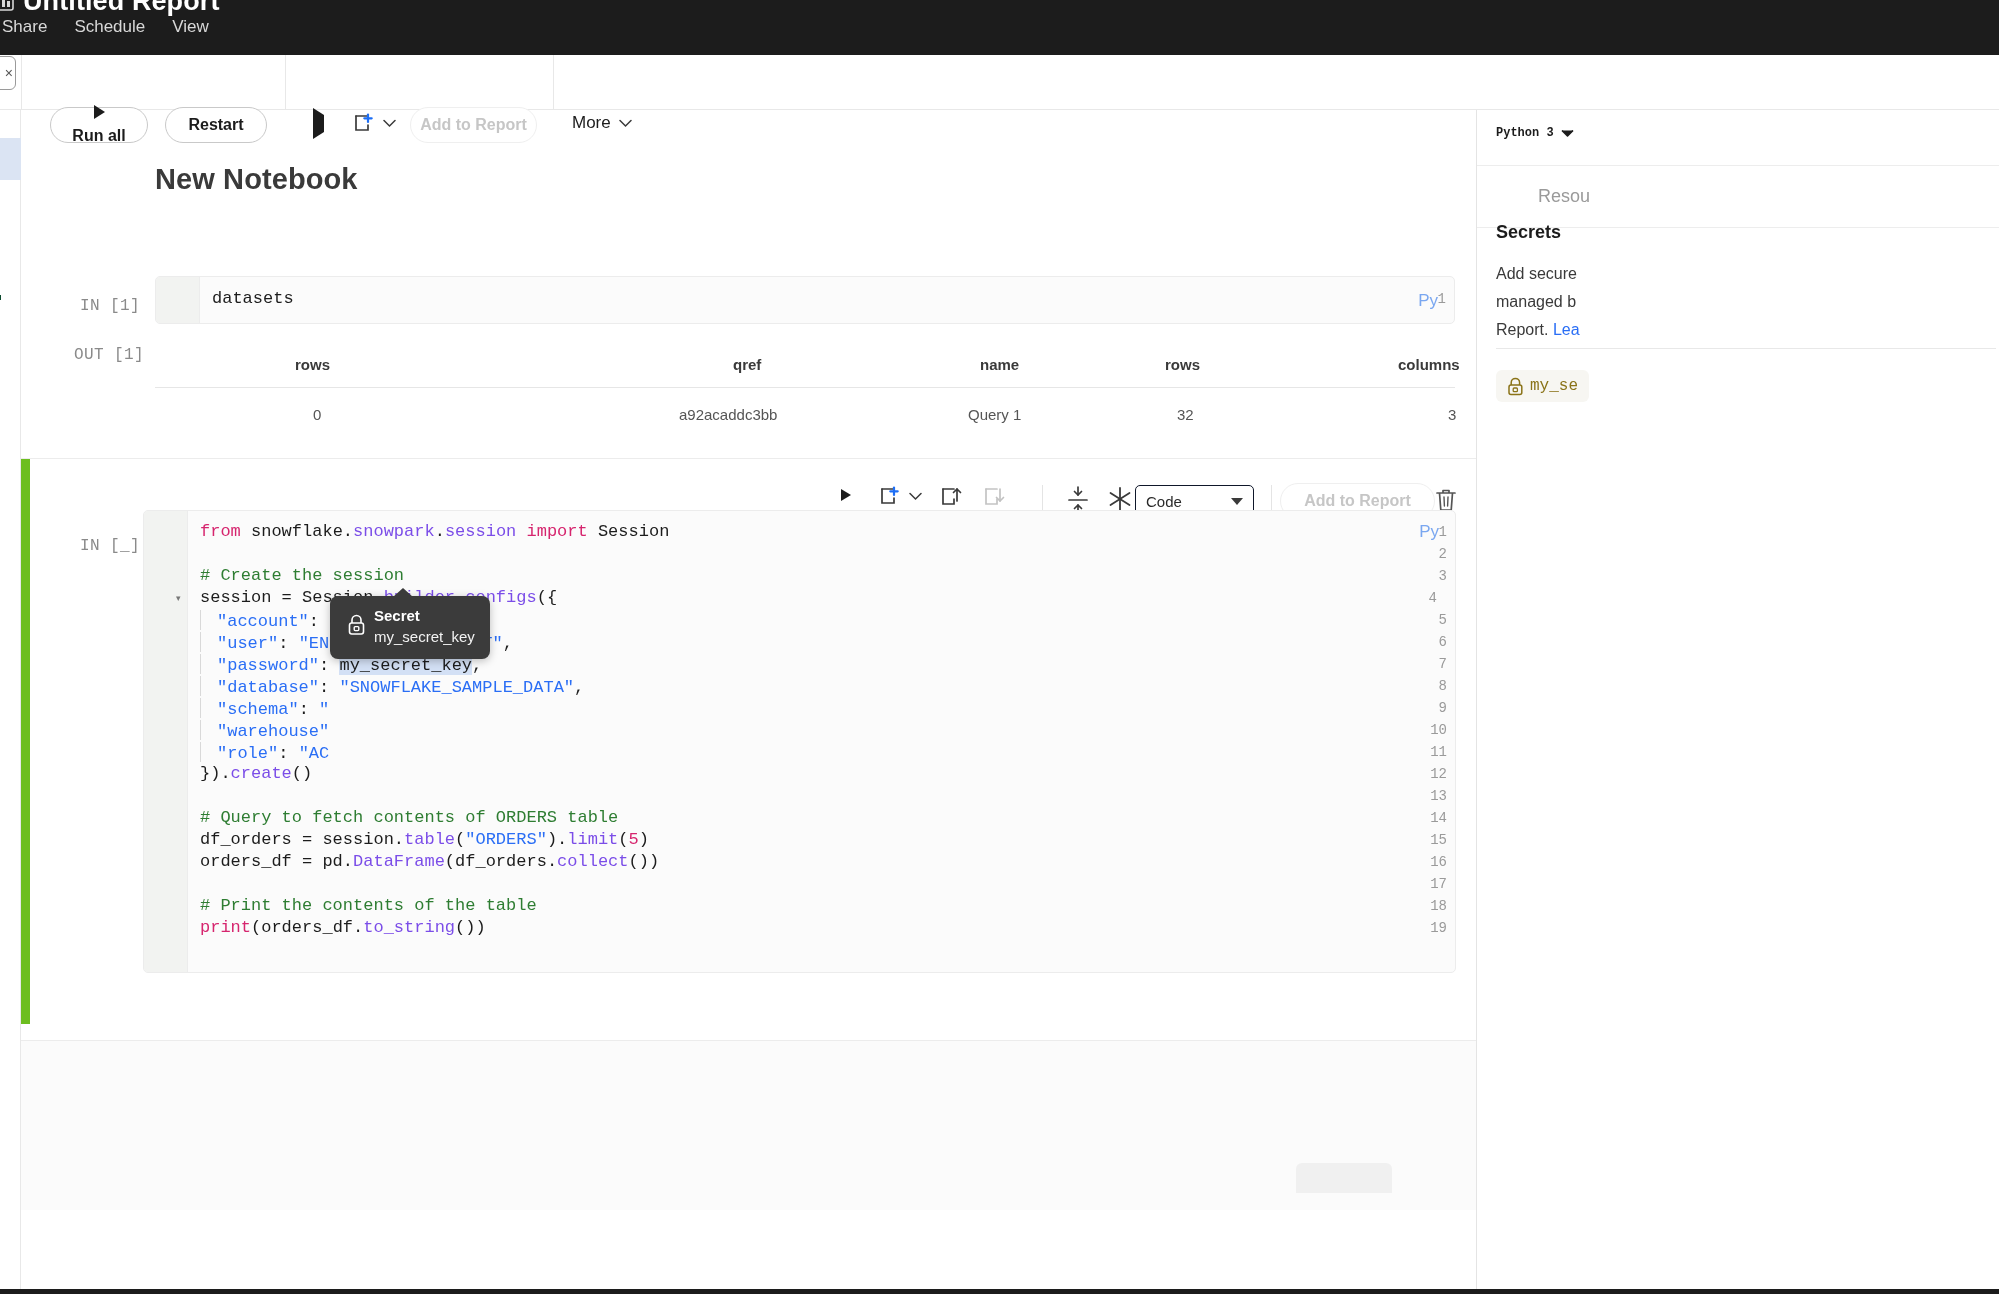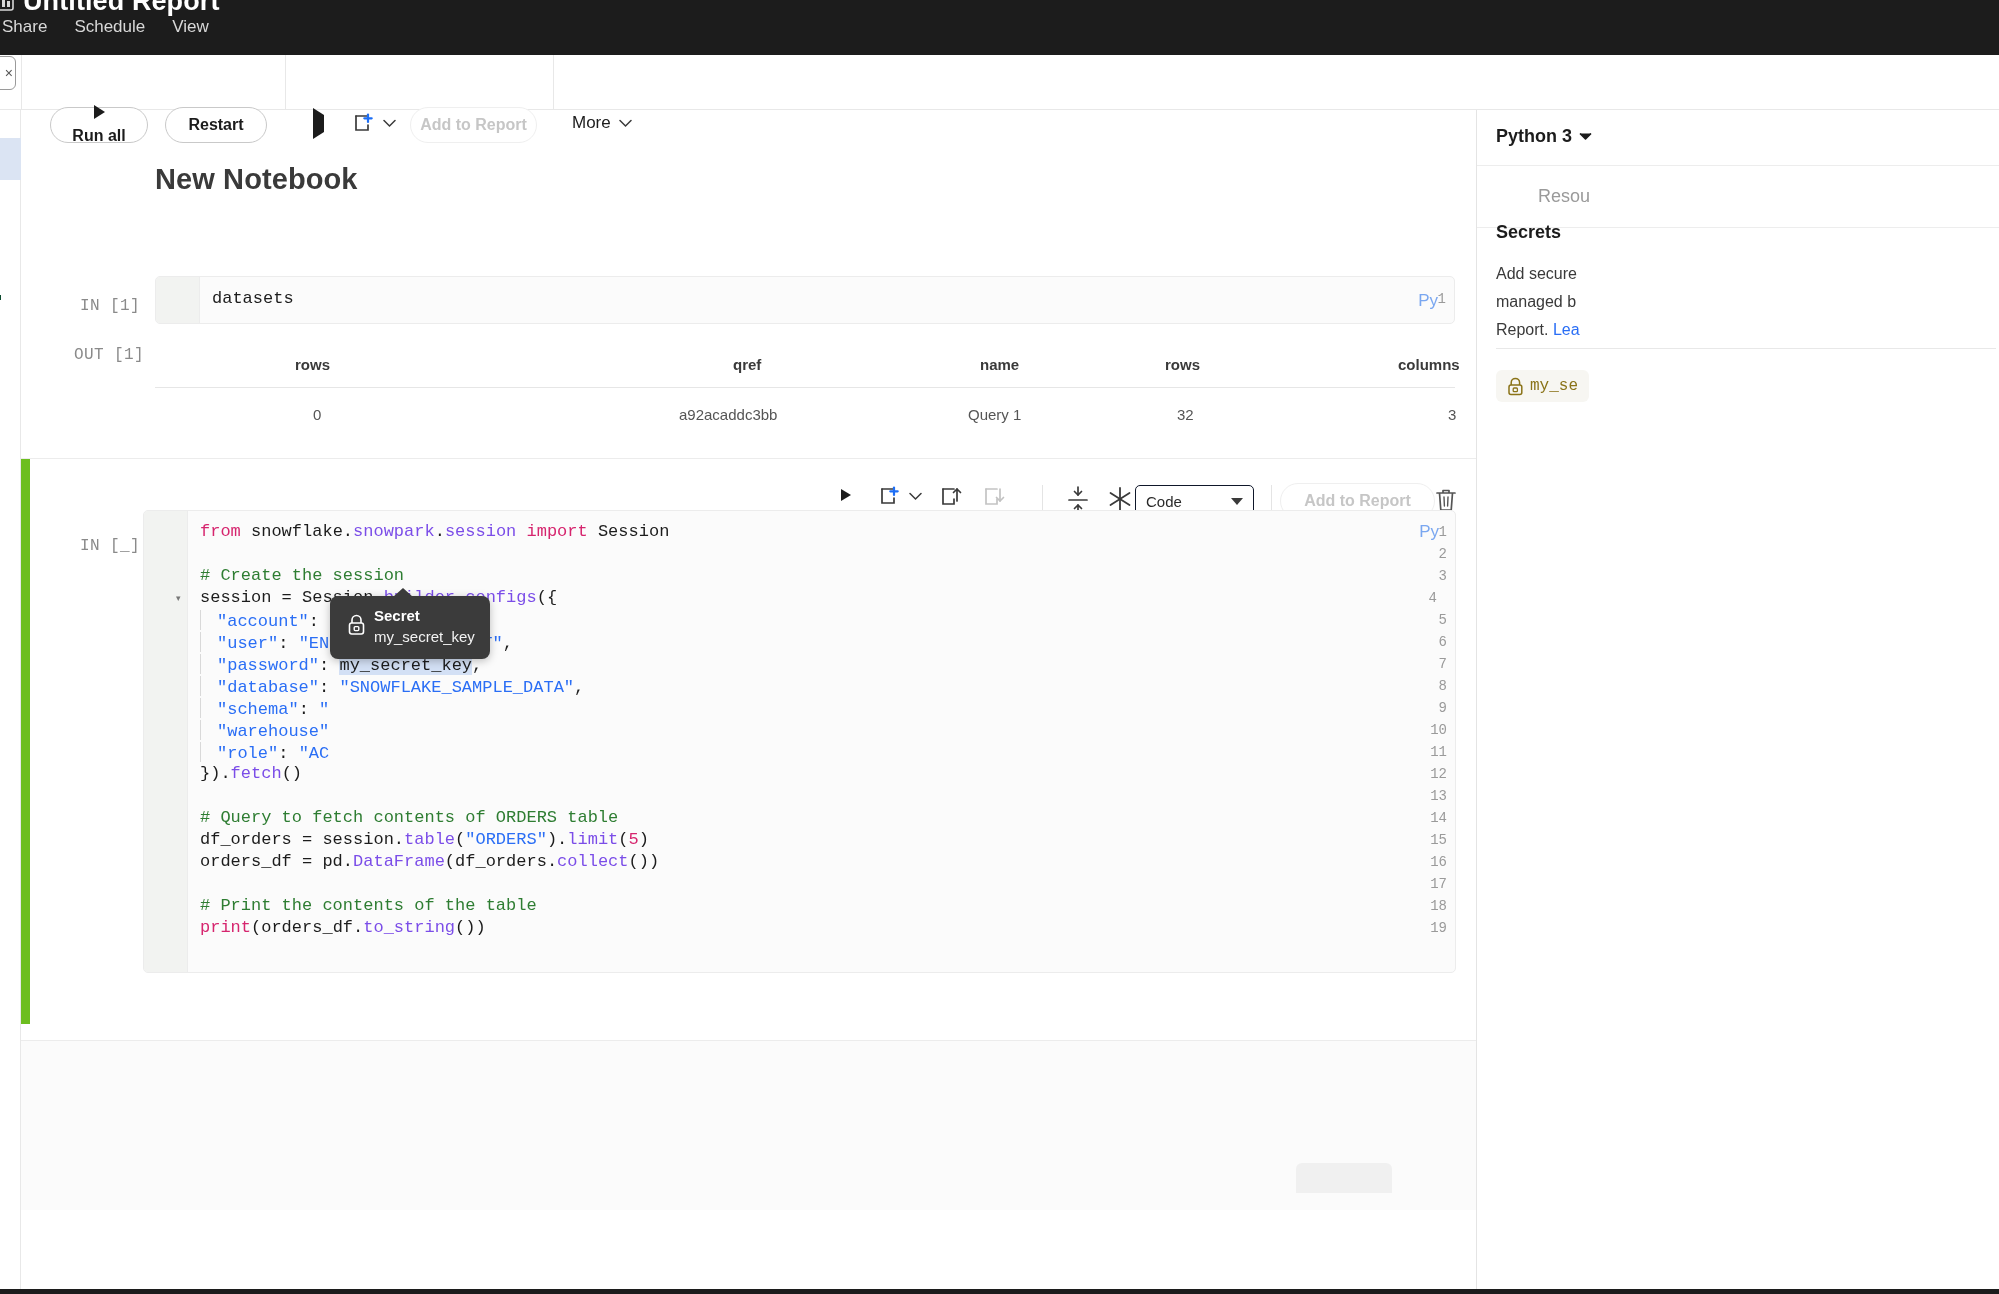--- a/index.html
+++ b/index.html
@@ -211,22 +211,22 @@
   .rightpanel {
     position: absolute; left: 1476px; top: 110px; width: 523px; height: 1184px;
     background: #fff; border-left: 1px solid #e4e4e4; z-index: 20;
   }
   .rp-kernel {
     position: absolute; left: 0; top: 0; width: 523px; height: 56px;
     border-bottom: 1px solid #ededed;
   }
   .rp-kernel-label {
     position: absolute; left: 19px; top: 16px;
-    font-size: 18px; font-weight: 700; color: #1c1c1c;
-    display: flex; align-items: center; gap: 7px; cursor: pointer;
+    font-size: 12px; font-weight: 700; color: #1c1c1c;
+    display: flex; align-items: center; gap: 7px; cursor: pointer; font-family: Liberation Mono, monospace;
   }
   .rp-resource {
     position: absolute; left: 0; top: 56px; width: 523px; height: 62px;
     border-bottom: 1px solid #ededed;
   }
   .rp-resource-label {
     position: absolute; left: 61px; top: 20px; font-size: 18px; color: #9a9a9a;
   }
   .rp-secrets-title {
     position: absolute; left: 19px; top: 112px; font-size: 18px; font-weight: 700; color: #1c1c1c;
@@ -481,21 +481,21 @@
         <div class="codeline" style="top:33px;"></div>
         <div class="codeline" style="top:55px;"><span class="t-com"># Create the session</span></div>
         <div class="codeline" style="top:77px;"><span class="t-pln">session = Session.</span><span class="t-fn">builder</span><span class="t-pln">.</span><span class="t-fn">configs</span><span class="t-pln">({</span></div>
         <div class="codeline" style="top:99px;"><span class="indentbar"></span><span class="t-str">"account"</span><span class="t-pln">: </span><span class="t-str">"modepartner"</span><span class="t-pln">,</span></div>
         <div class="codeline" style="top:121px;"><span class="indentbar"></span><span class="t-str">"user"</span><span class="t-pln">: </span><span class="t-str">"ENG_SHARED_ACCOUNT"</span><span class="t-pln">,</span></div>
         <div class="codeline" style="top:143px;"><span class="indentbar"></span><span class="t-str">"password"</span><span class="t-pln">: </span><span class="caret-bar"></span><span class="sel-hl t-pln">my_secret_key</span><span class="t-pln">,</span></div>
         <div class="codeline" style="top:165px;"><span class="indentbar"></span><span class="t-str">"database"</span><span class="t-pln">: </span><span class="t-str">"SNOWFLAKE_SAMPLE_DATA"</span><span class="t-pln">,</span></div>
         <div class="codeline" style="top:187px;"><span class="indentbar"></span><span class="t-str">"schema"</span><span class="t-pln">: </span><span class="t-str">"</span></div>
         <div class="codeline" style="top:209px;"><span class="indentbar"></span><span class="t-str">"warehouse"</span></div>
         <div class="codeline" style="top:231px;"><span class="indentbar"></span><span class="t-str">"role"</span><span class="t-pln">: </span><span class="t-str">"AC</span></div>
-        <div class="codeline" style="top:253px;"><span class="t-pln">}).</span><span class="t-fn">fetch</span><span class="t-pln">()</span></div>
+        <div class="codeline" style="top:253px;"><span class="t-pln">}).</span><span class="t-fn">create</span><span class="t-pln">()</span></div>
         <div class="codeline" style="top:275px;"></div>
         <div class="codeline" style="top:297px;"><span class="t-com"># Query to fetch contents of ORDERS table</span></div>
         <div class="codeline" style="top:319px;"><span class="t-pln">df_orders = session.</span><span class="t-fn">table</span><span class="t-pln">(</span><span class="t-str">"ORDERS"</span><span class="t-pln">).</span><span class="t-fn">limit</span><span class="t-pln">(</span><span class="t-num">5</span><span class="t-pln">)</span></div>
         <div class="codeline" style="top:341px;"><span class="t-pln">orders_df = pd.</span><span class="t-fn">DataFrame</span><span class="t-pln">(df_orders.</span><span class="t-fn">collect</span><span class="t-pln">())</span></div>
         <div class="codeline" style="top:363px;"></div>
         <div class="codeline" style="top:385px;"><span class="t-com"># Print the contents of the table</span></div>
         <div class="codeline" style="top:407px;"><span class="t-kw">print</span><span class="t-pln">(orders_df.</span><span class="t-fn">to_string</span><span class="t-pln">())</span></div>
       </div>
     </div>
 

